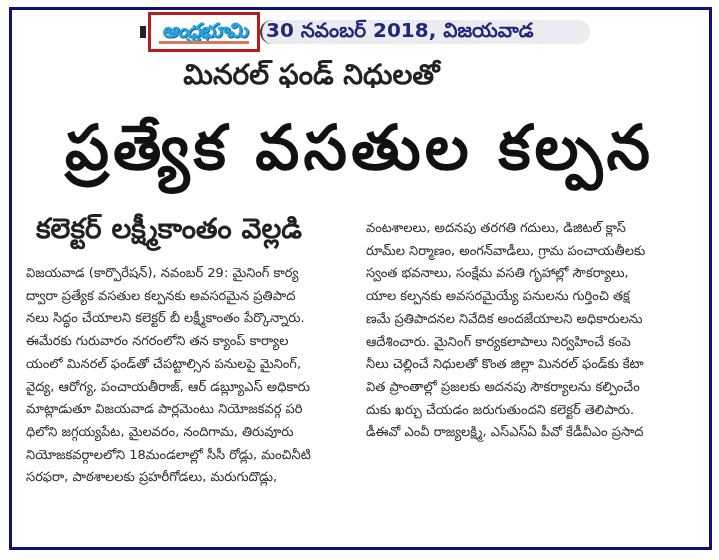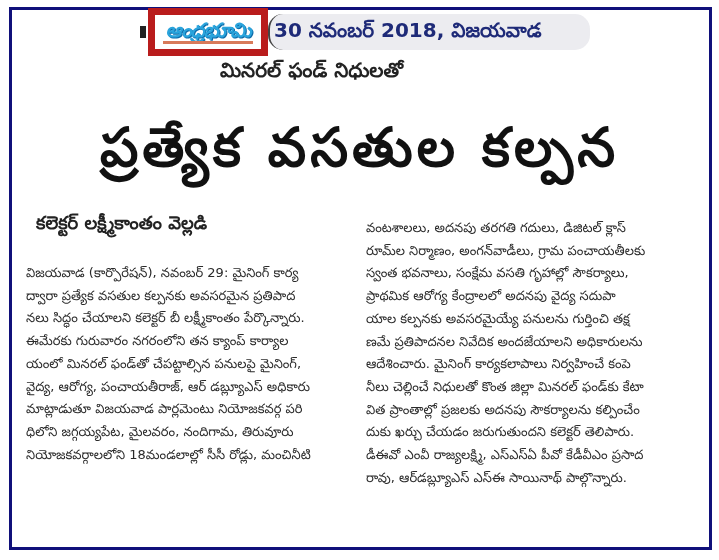--- a/index.html
+++ b/index.html
@@ -5,36 +5,36 @@
     html, body { margin: 0; padding: 0; background: #ffffff; }
     body { width: 719px; height: 560px; position: relative; overflow: hidden;
            font-family: "DejaVu Sans", "Liberation Sans", sans-serif; color: #1a1a1a; }
     .frame { position: absolute; left: 9px; top: 7px; width: 697px; height: 537px;
              border: 3px solid #10107a; background: #fff; }
     .masthead { position: absolute; left: 138px; top: 14px; height: 36px; width: 452px;
                 display: flex; align-items: center; }
     .mast-bar { width: 6px; height: 12px; background: #222; margin-right: 2px; margin-left: 2px; }
     .logo { width: 106px; height: 34px; background: #fff; position: relative;
             display: flex; align-items: center; justify-content: center;
-            border: 7px solid #b91c1c; }
+            border: 3px solid #b91c1c; }
     .logo-text { font-family: "DejaVu Sans", sans-serif; font-weight: bold; font-size: 20px;
                  color: #2aa4dc; letter-spacing: -1px; font-style: italic;
                  text-shadow: 1px 1px 0 #0d6aa8; }
     .logo-underline { position: absolute; left: 8px; right: 8px; bottom: 5px; height: 3px;
                       background: #d87a5a; }
-    .dateline { flex: 1; height: 36px; background: #ececf0; display: flex; align-items: center;
+    .dateline { flex: 1; height: 24px; background: #ececf0; display: flex; align-items: center;
                 padding-left: 4px; font-size: 20px; font-weight: bold; color: #1e2a78;
                 border-left: 2px solid #444; border-radius: 15px; }
     .kicker { position: absolute; left: 0; width: 623px; top: 58px; text-align: center;
-              font-size: 20px; font-weight: bold; color: #222; }
+              font-size: 28px; font-weight: bold; color: #222; }
     .headline { position: absolute; left: 0; width: 719px; top: 98px; text-align: center;
-                font-size: 54px; font-weight: bold; color: #111; letter-spacing: 4px;
+                font-size: 62px; font-weight: bold; color: #111; letter-spacing: 4px;
                 line-height: 100px; }
     .subhead { position: absolute; left: 36px; top: 212px; width: 320px;
-               font-size: 18px; font-weight: bold; color: #222; }
+               font-size: 28px; font-weight: bold; color: #222; }
     .col { position: absolute; font-size: 13px; line-height: 22.7px; color: #2a2a2a;
            text-align: justify; }
     .col-left { left: 26px; top: 262px; width: 325px; }
     .col-right { left: 366px; top: 217px; width: 330px; }
     .col p { margin: 0; white-space: nowrap; overflow: hidden; }
   </style>
 </head>
 <body>
 
 <div class="frame"></div>
@@ -55,28 +55,27 @@
 <div class="col col-left">
   <p>విజయవాడ (కార్పొరేషన్), నవంబర్ 29: మైనింగ్ కార్య</p>
   <p>ద్వారా ప్రత్యేక వసతుల కల్పనకు అవసరమైన ప్రతిపాద</p>
   <p>నలు సిద్ధం చేయాలని కలెక్టర్ బీ లక్ష్మీకాంతం పేర్కొన్నారు.</p>
   <p>ఈమేరకు గురువారం నగరంలోని తన క్యాంప్ కార్యాల</p>
   <p>యంలో మినరల్ ఫండ్‌తో చేపట్టాల్సిన పనులపై మైనింగ్,</p>
   <p>వైద్య, ఆరోగ్య, పంచాయతీరాజ్, ఆర్ డబ్ల్యూఎస్ అధికారు</p>
   <p>మాట్లాడుతూ విజయవాడ పార్లమెంటు నియోజకవర్గ పరి</p>
   <p>ధిలోని జగ్గయ్యపేట, మైలవరం, నందిగామ, తిరువూరు</p>
   <p>నియోజకవర్గాలలోని 18మండలాల్లో సీసీ రోడ్లు, మంచినీటి</p>
+  <p>సరఫరా, పాఠశాలలకు ప్రహరీగోడలు, మరుగుదొడ్లు,</p>
 </div>
 
 <div class="col col-right">
   <p>వంటశాలలు, అదనపు తరగతి గదులు, డిజిటల్ క్లాస్</p>
   <p>రూమ్‌ల నిర్మాణం, అంగన్‌వాడీలు, గ్రామ పంచాయతీలకు</p>
   <p>స్వంత భవనాలు, సంక్షేమ వసతి గృహాల్లో సౌకర్యాలు,</p>
-  <p>ప్రాథమిక ఆరోగ్య కేంద్రాలలో అదనపు వైద్య సదుపా</p>
   <p>యాల కల్పనకు అవసరమైయ్యే పనులను గుర్తించి తక్ష</p>
   <p>ణమే ప్రతిపాదనల నివేదిక అందజేయాలని అధికారులను</p>
   <p>ఆదేశించారు. మైనింగ్ కార్యకలాపాలు నిర్వహించే కంపె</p>
   <p>నీలు చెల్లించే నిధులతో కొంత జిల్లా మినరల్ ఫండ్‌కు కేటా</p>
   <p>విత ప్రాంతాల్లో ప్రజలకు అదనపు సౌకర్యాలను కల్పించేం</p>
   <p>దుకు ఖర్చు చేయడం జరుగుతుందని కలెక్టర్ తెలిపారు.</p>
   <p>డీఈవో ఎంవీ రాజ్యలక్ష్మి, ఎస్ఎస్ఏ పీవో కేడీవీఎం ప్రసాద</p>
-  <p>రావు, ఆర్‌డబ్ల్యూఎస్ ఎస్ఈ సాయినాథ్ పాల్గొన్నారు.</p>
 </div>
 
 </body></html>

